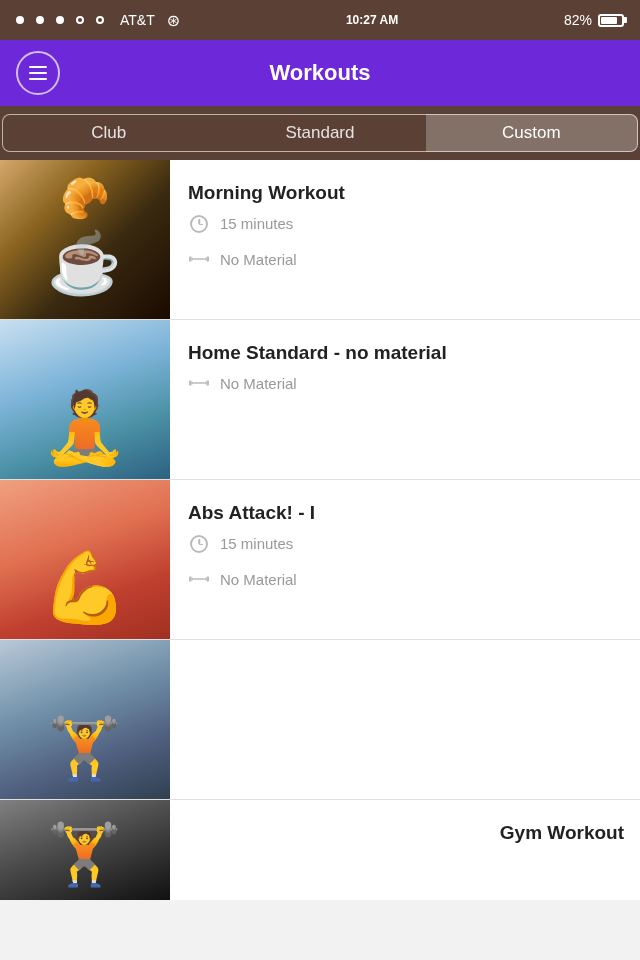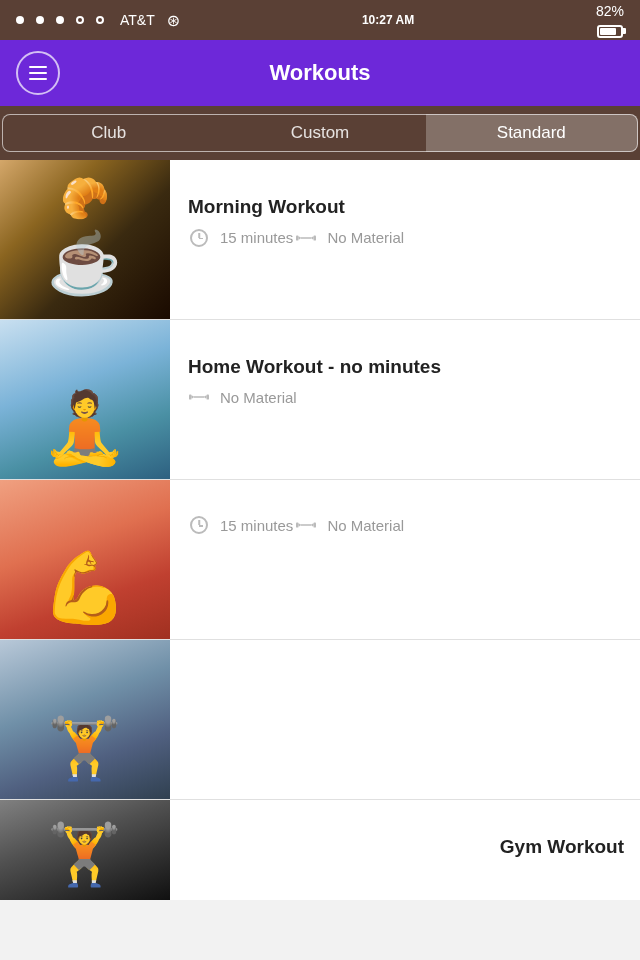--- a/index.html
+++ b/index.html
@@ -26,21 +26,21 @@
     }
     .status-left {
       display: flex;
       align-items: center;
       gap: 12px;
     }
     .dot { width: 8px; height: 8px; border-radius: 50%; background: white; display: inline-block; }
     .dot.empty { background: transparent; border: 2px solid white; }
     .wifi-icon { font-size: 16px; }
     .status-center { font-size: 12px; font-weight: 600; }
-    .status-right { display: flex; align-items: center; gap: 6px; font-size: 14px; flex-direction: column; }
+    .status-right { display: flex; align-items: center; gap: 6px; font-size: 14px; }
     .battery {
       width: 26px; height: 13px;
       border: 2px solid white;
       border-radius: 3px;
       position: relative;
       display: inline-flex;
       align-items: center;
       padding: 1px;
     }
     .battery::after {
@@ -231,38 +231,38 @@
       content: '🏋️';
       position: absolute;
       font-size: 60px;
       bottom: 10px;
       left: 50%;
       transform: translateX(-50%);
     }
 
     .workout-info {
       flex: 1;
-      padding: 36px 16px 16px 18px;
+      padding: 22px 16px 16px 18px;
       display: flex;
       flex-direction: column;
       justify-content: flex-start;
       gap: 10px;
     }
 
     .workout-name {
       font-size: 19px;
       font-weight: 700;
       color: #222;
       line-height: 1.2;
     }
 
     .workout-meta {
       display: flex;
-      flex-direction: row;
-      gap: 2px;
+      flex-direction: column;
+      gap: 18px;
     }
 
     .meta-row {
       display: flex;
       align-items: center;
       gap: 10px;
       color: #999;
       font-size: 15px;
     }
 
@@ -351,24 +351,24 @@
     </div>
   </div>
   <span class="header-title">Workouts</span>
 </div>
 
 <div class="tab-bar">
   <div class="tab">
     <span>Club</span>
   </div>
   <div class="tab">
+    <span>Standard</span>
+  </div>
+  <div class="tab">
     <span>Custom</span>
-  </div>
-  <div class="tab">
-    <span>Standard</span>
   </div>
 </div>
 
 <div class="workout-list">
 
   <div class="workout-item">
     <div class="workout-thumb thumb-morning"></div>
     <div class="workout-info">
       <div class="workout-name">Morning Workout</div>
       <div class="workout-meta">
@@ -390,41 +390,42 @@
           </div>
           <span>No Material</span>
         </div>
       </div>
     </div>
   </div>
 
   <div class="workout-item">
     <div class="workout-thumb thumb-home"></div>
     <div class="workout-info">
-      <div class="workout-name">Home Workout - no minutes</div>
+      <div class="workout-name">Home Standard - no material</div>
       <div class="workout-meta">
         <div class="meta-row">
           <div class="meta-icon">
             <svg class="dumbbell-svg" viewBox="0 0 24 12" fill="none" xmlns="http://www.w3.org/2000/svg">
               <rect x="0" y="3" width="3" height="6" rx="1" fill="#bbb"></rect>
               <rect x="3" y="4.5" width="2" height="3" rx="0.5" fill="#bbb"></rect>
               <rect x="5" y="5" width="14" height="2" rx="1" fill="#bbb"></rect>
               <rect x="19" y="4.5" width="2" height="3" rx="0.5" fill="#bbb"></rect>
               <rect x="21" y="3" width="3" height="6" rx="1" fill="#bbb"></rect>
             </svg>
           </div>
           <span>No Material</span>
         </div>
       </div>
     </div>
   </div>
 
   <div class="workout-item">
     <div class="workout-thumb thumb-abs"></div>
     <div class="workout-info">
+      <div class="workout-name">Abs Attack! - I</div>
       <div class="workout-meta">
         <div class="meta-row">
           <div class="meta-icon">
             <div class="clock-icon"></div>
           </div>
           <span>15 minutes</span>
         </div>
         <div class="meta-row">
           <div class="meta-icon">
             <svg class="dumbbell-svg" viewBox="0 0 24 12" fill="none" xmlns="http://www.w3.org/2000/svg">

